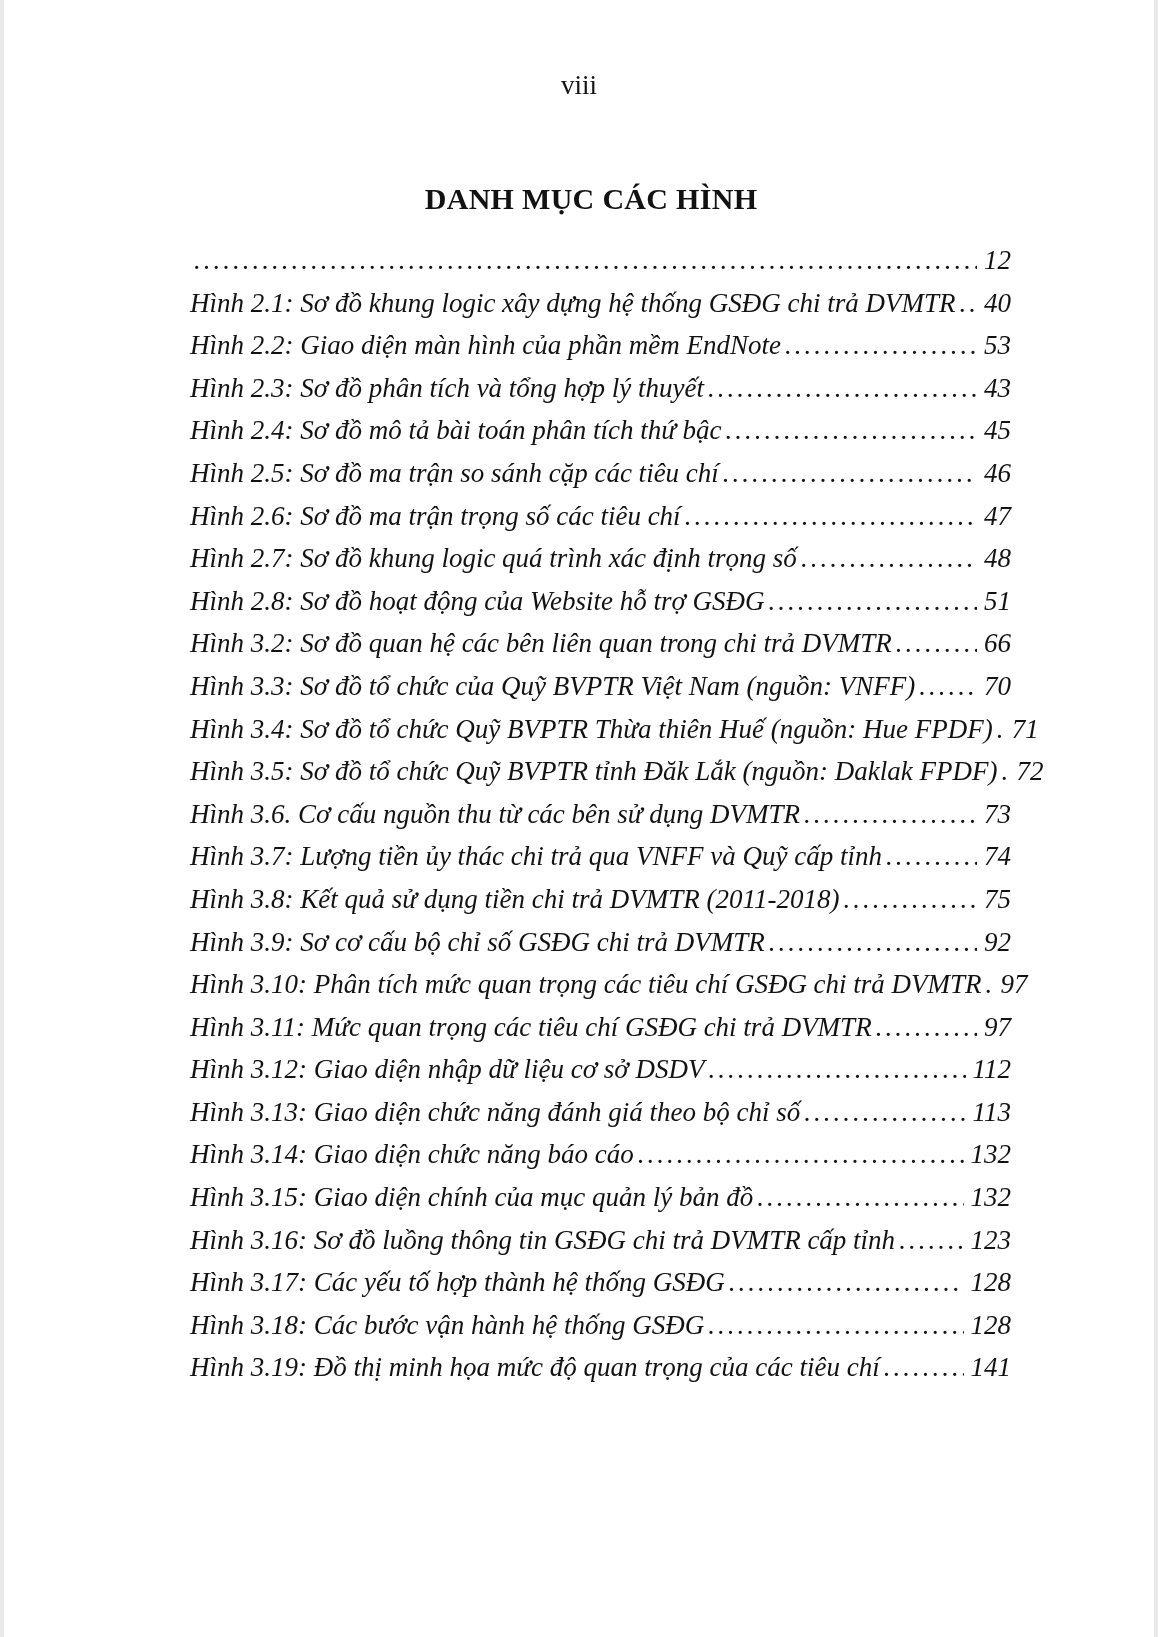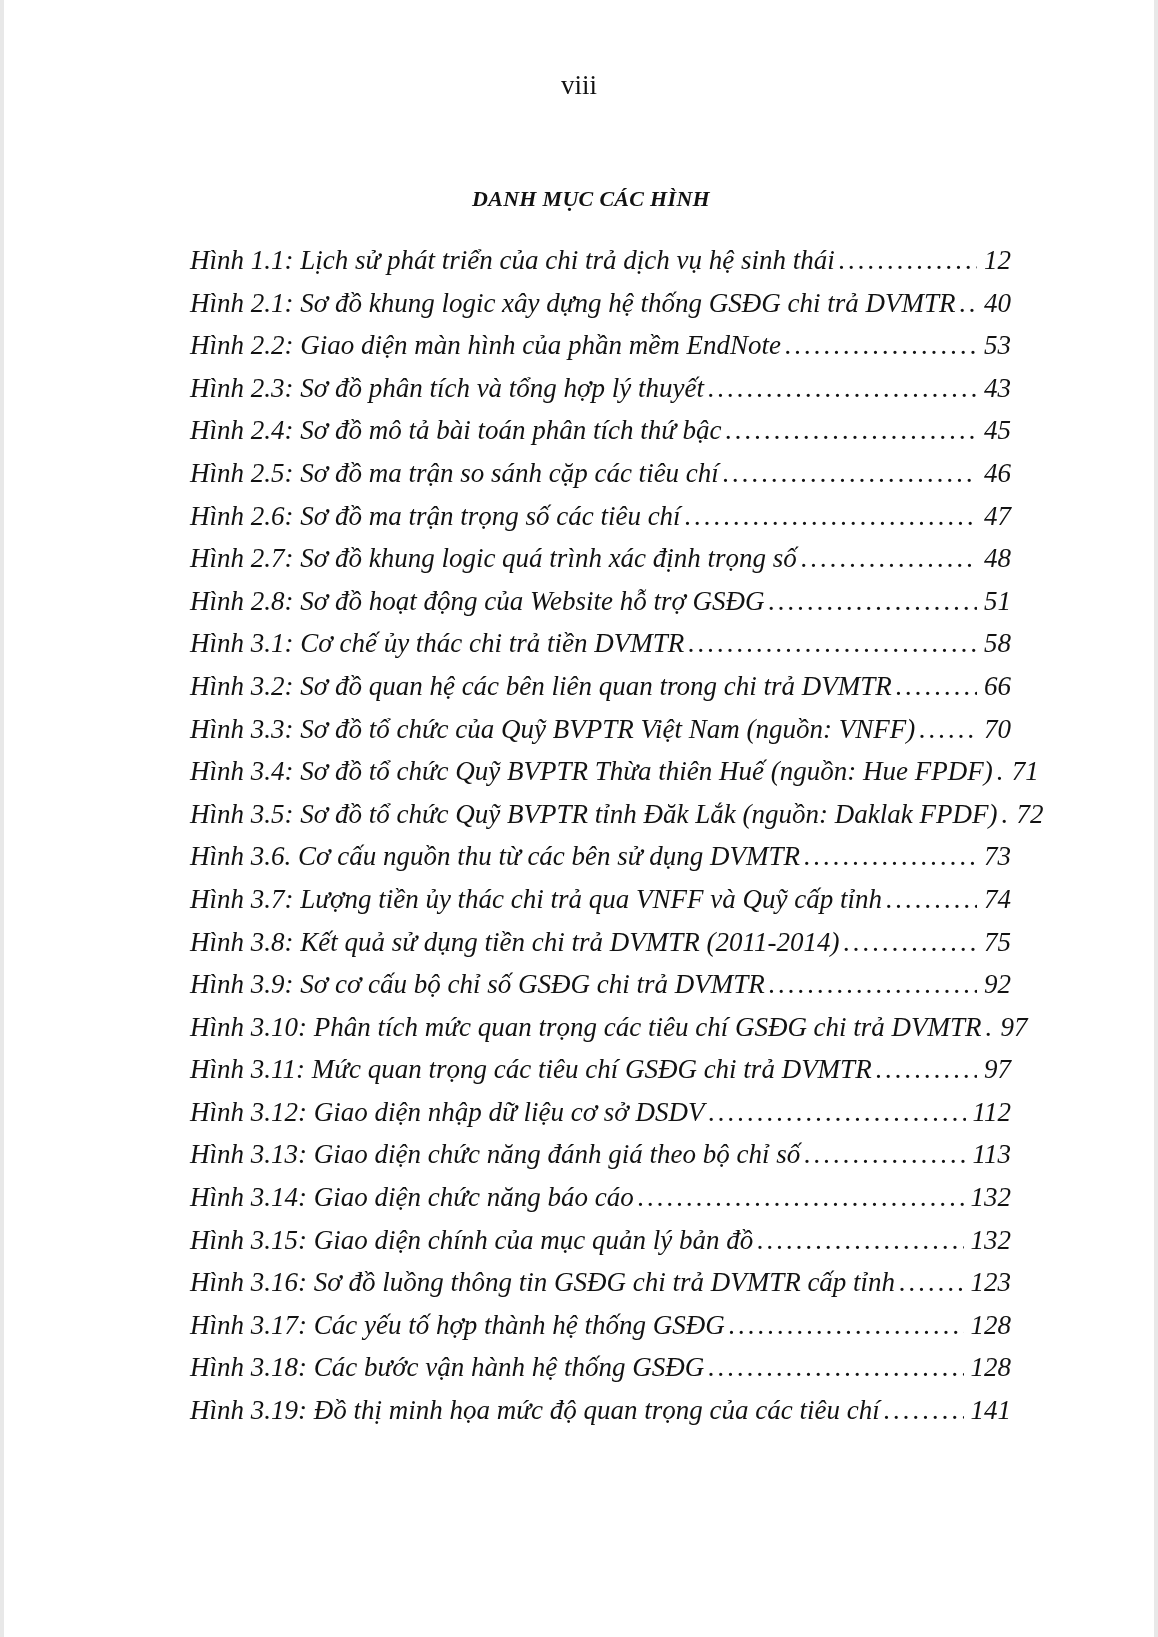--- a/index.html
+++ b/index.html
@@ -22,25 +22,24 @@
     font-size: 27px;
     line-height: 30px;
   }
   .title {
     position: absolute;
     top: 181px;
     left: 169px;
     width: 836px;
     margin: 0;
     text-align: center;
-    font-size: 22px;
+    font-size: 30px;
     font-weight: bold;
     letter-spacing: 0.3px;
     line-height: 36px;
-    font-style: italic;
   }
   .toc {
     position: absolute;
     top: 239px;
     left: 186px;
     width: 821px;
   }
   .entry {
     display: flex;
     align-items: baseline;
@@ -75,21 +74,20 @@
 </head>
 <body>
 
 <div class="page">
   <div class="folio">viii</div>
 
   <h1 class="title">DANH MỤC CÁC HÌNH</h1>
 
   <div class="toc" id="toc">
       <div class="entry">
-        <span class="label">Hình 1.1: Lịch sử phát triển của chi trả dịch vụ hệ sinh thái</span>
         <span class="dots"></span>
         <span class="pg">12</span>
       </div>
       <div class="entry">
         <span class="label">Hình 2.1: Sơ đồ khung logic xây dựng hệ thống GSĐG chi trả DVMTR</span>
         <span class="dots"></span>
         <span class="pg">40</span>
       </div>
       <div class="entry">
         <span class="label">Hình 2.2: Giao diện màn hình của phần mềm EndNote</span>
@@ -120,25 +118,20 @@
         <span class="label">Hình 2.7: Sơ đồ khung logic quá trình xác định trọng số</span>
         <span class="dots"></span>
         <span class="pg">48</span>
       </div>
       <div class="entry">
         <span class="label">Hình 2.8: Sơ đồ hoạt động của Website hỗ trợ GSĐG</span>
         <span class="dots"></span>
         <span class="pg">51</span>
       </div>
       <div class="entry">
-        <span class="label">Hình 3.1: Cơ chế ủy thác chi trả tiền DVMTR</span>
-        <span class="dots"></span>
-        <span class="pg">58</span>
-      </div>
-      <div class="entry">
         <span class="label">Hình 3.2: Sơ đồ quan hệ các bên liên quan trong chi trả DVMTR</span>
         <span class="dots"></span>
         <span class="pg">66</span>
       </div>
       <div class="entry">
         <span class="label">Hình 3.3: Sơ đồ tổ chức của Quỹ BVPTR Việt Nam (nguồn: VNFF)</span>
         <span class="dots"></span>
         <span class="pg">70</span>
       </div>
       <div class="entry">
@@ -155,21 +148,21 @@
         <span class="label">Hình 3.6. Cơ cấu nguồn thu từ các bên sử dụng DVMTR</span>
         <span class="dots"></span>
         <span class="pg">73</span>
       </div>
       <div class="entry">
         <span class="label">Hình 3.7: Lượng tiền ủy thác chi trả qua VNFF và Quỹ cấp tỉnh</span>
         <span class="dots"></span>
         <span class="pg">74</span>
       </div>
       <div class="entry">
-        <span class="label">Hình 3.8: Kết quả sử dụng tiền chi trả DVMTR (2011-2014)</span>
+        <span class="label">Hình 3.8: Kết quả sử dụng tiền chi trả DVMTR (2011-2018)</span>
         <span class="dots"></span>
         <span class="pg">75</span>
       </div>
       <div class="entry">
         <span class="label">Hình 3.9: Sơ cơ cấu bộ chỉ số GSĐG chi trả DVMTR</span>
         <span class="dots"></span>
         <span class="pg">92</span>
       </div>
       <div class="entry">
         <span class="label">Hình 3.10: Phân tích mức quan trọng các tiêu chí GSĐG chi trả DVMTR</span>

